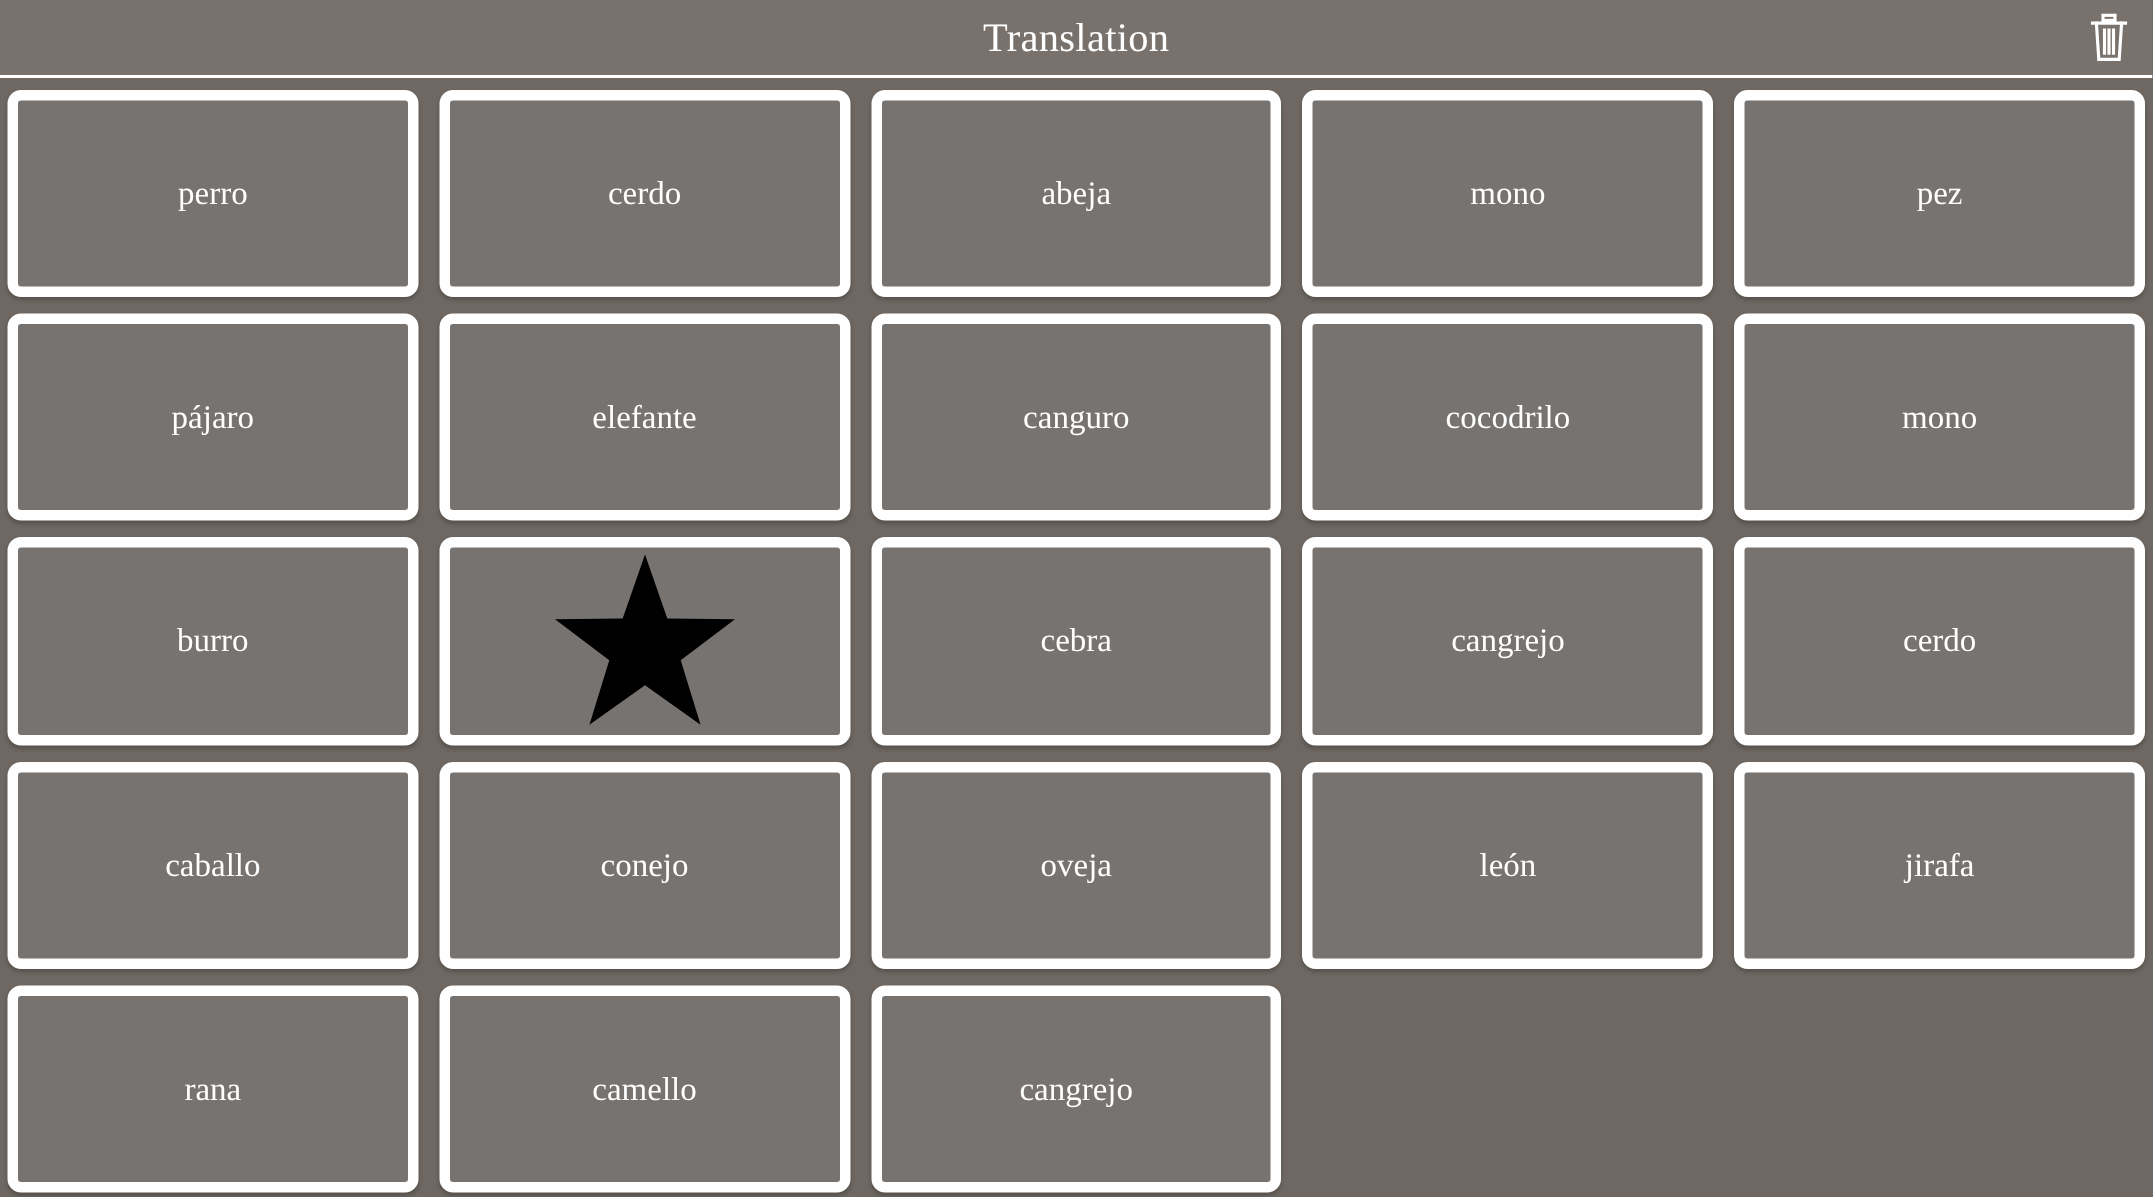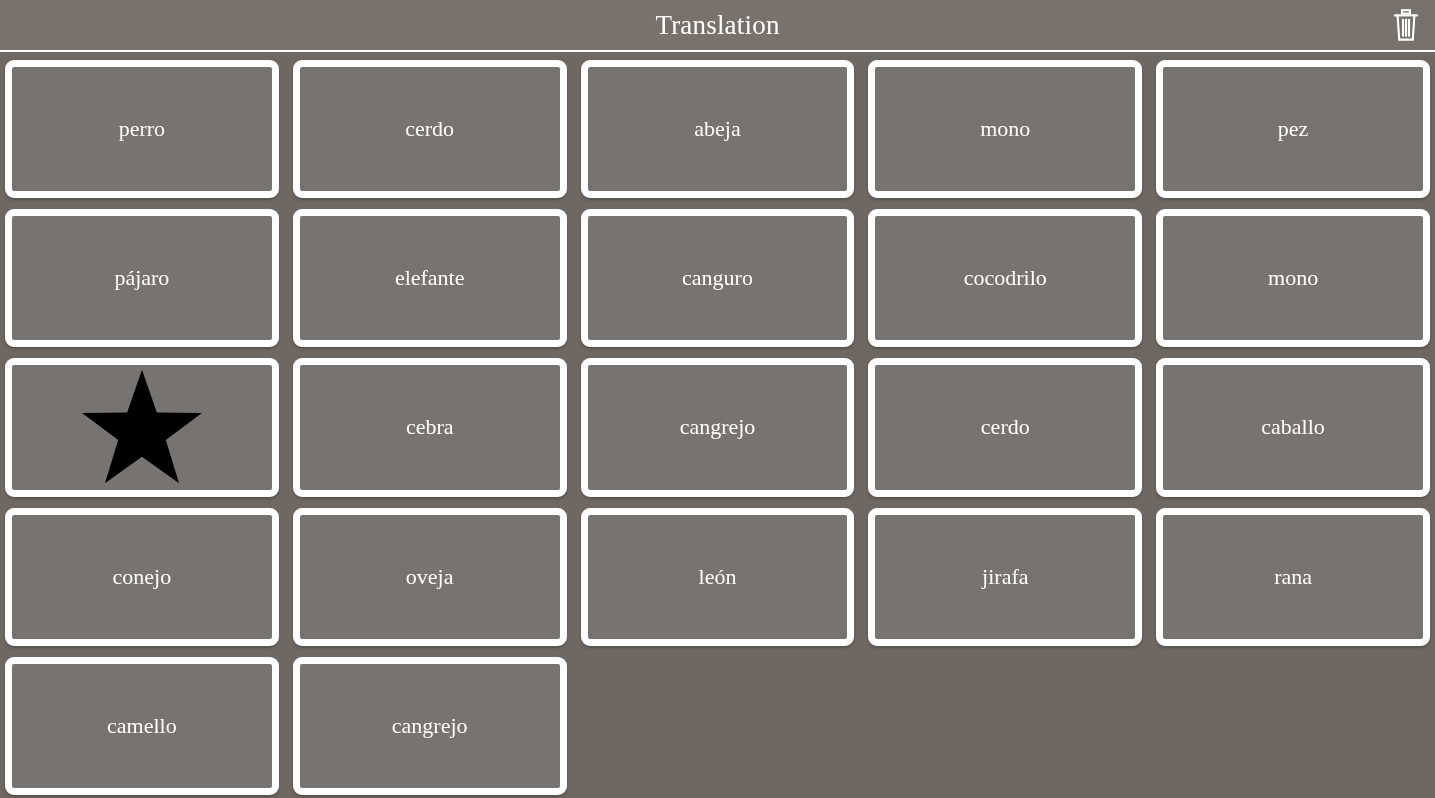--- a/index.html
+++ b/index.html
@@ -159,20 +159,23 @@
       <div class="card">
         <span class="card-label">canguro</span>
       </div>
       <div class="card">
         <span class="card-label">cocodrilo</span>
       </div>
       <div class="card">
         <span class="card-label">mono</span>
       </div>
       <div class="card">
+        <span class="card-label">burro</span>
+      </div>
+      <div class="card">
         <span class="card-star">
           <svg width="126" height="120" viewBox="0 0 100 95" aria-hidden="true">
             <polygon fill="#000000" points="50,2 61.8,35.9 97.6,36.3 68.9,57.9 79.4,92.1 50,71.2 20.6,92.1 31.1,57.9 2.4,36.3 38.2,35.9"></polygon>
           </svg>
         </span>
       </div>
       <div class="card">
         <span class="card-label">cebra</span>
       </div>
       <div class="card">

